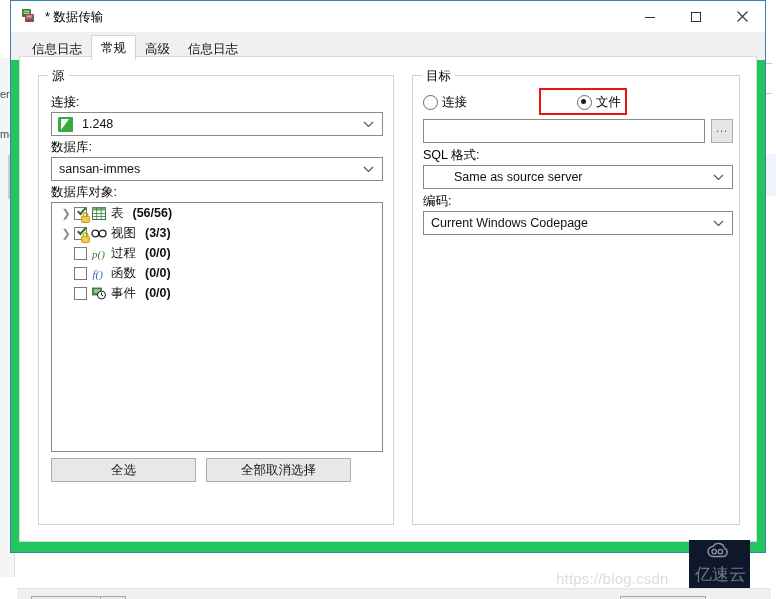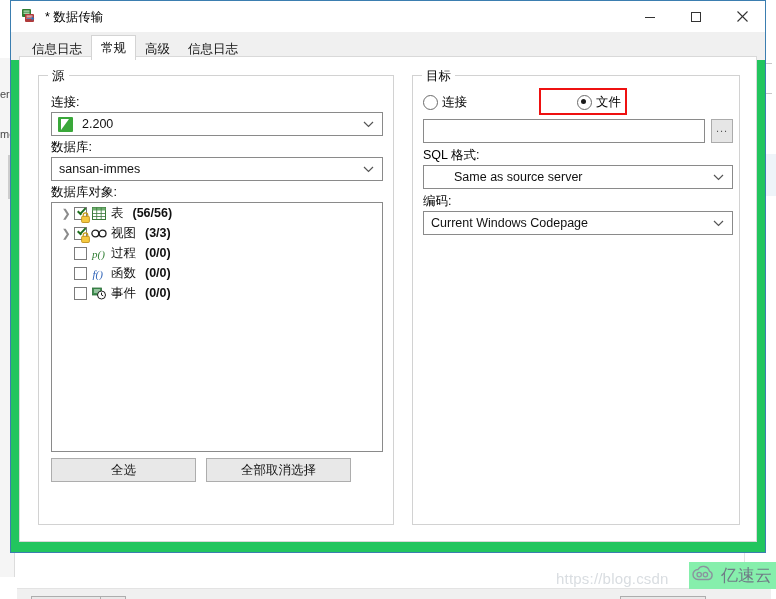--- a/index.html
+++ b/index.html
@@ -414,26 +414,27 @@
     position: absolute;
     left: 556px; top: 570px;
     font-size: 15px;
     color: #d9dde1;
     letter-spacing: 0.2px;
     white-space: nowrap;
     z-index: 40;
   }
   .wm-logo {
     position: absolute;
-    left: 689px; top: 562px;
+    left: 689px; top: 540px;
     display: flex;
     align-items: center;
     z-index: 45;
-    background: #86efac;
+    background: #0f172a;
     padding: 2px 4px 2px 2px;
+    flex-direction: column;
   }
   .wm-logo .wm-text {
     font-size: 17px;
     color: #6f7b86;
     margin-left: 4px;
     white-space: nowrap;
   }
 </style>
 </head>
 <body>
@@ -497,21 +498,21 @@
     </div>
 
     <div class="tabpage">
 
       <div class="groupbox" id="src-group">
         <div class="group-legend">源</div>
 
         <div class="fieldlabel" style="left:12px; top:18px;">连接:</div>
         <div class="combo indent" style="left:12px; top:36px; width:332px;">
           <span class="conn-icon"></span>
-          <span class="val">2.200</span>
+          <span class="val">1.248</span>
           <span class="arrow">
             <svg width="11" height="7" viewBox="0 0 11 7">
                 <polyline points="1,1 5.5,5.5 10,1" fill="none" stroke="#555" stroke-width="1.2"></polyline>
               </svg>
           </span>
         </div>
 
         <div class="fieldlabel" style="left:12px; top:63px;">数据库:</div>
         <div class="combo" style="left:12px; top:81px; width:332px;">
           <span class="val">sansan-immes</span>

